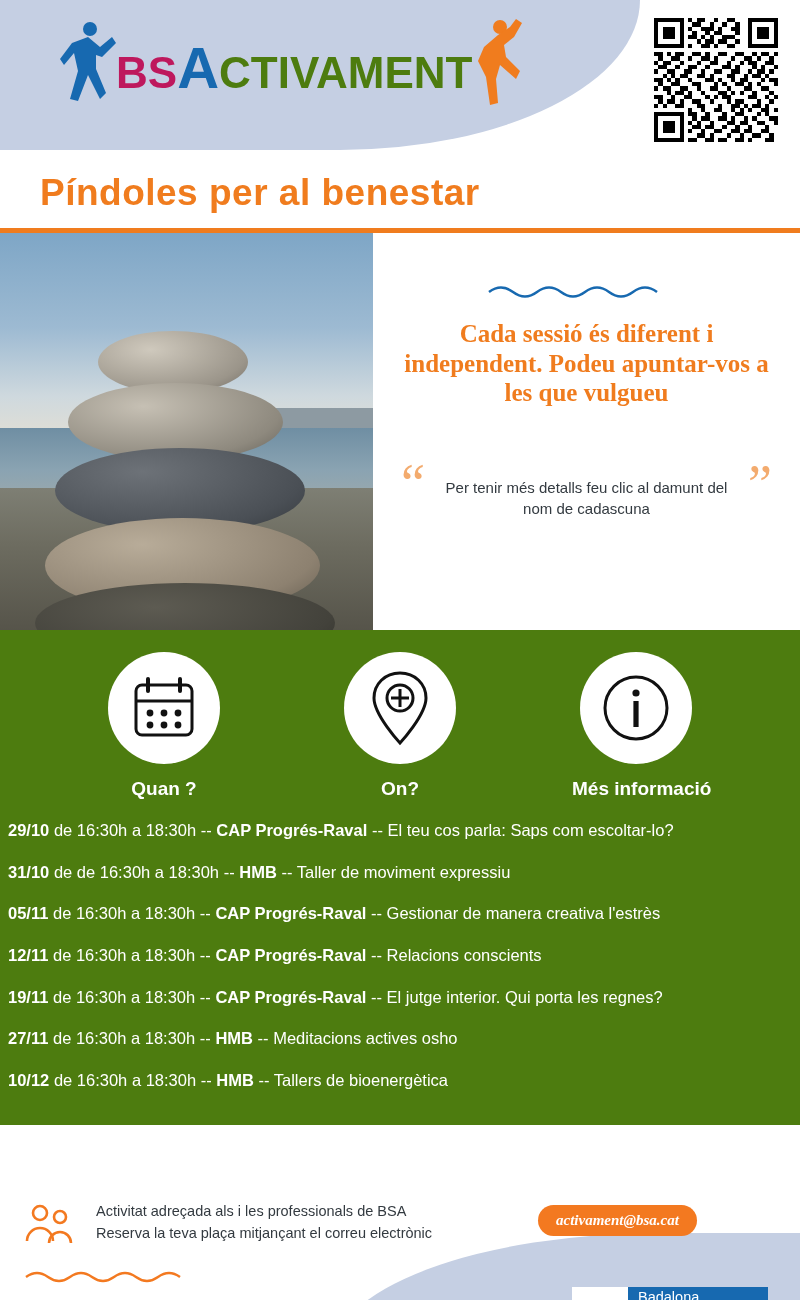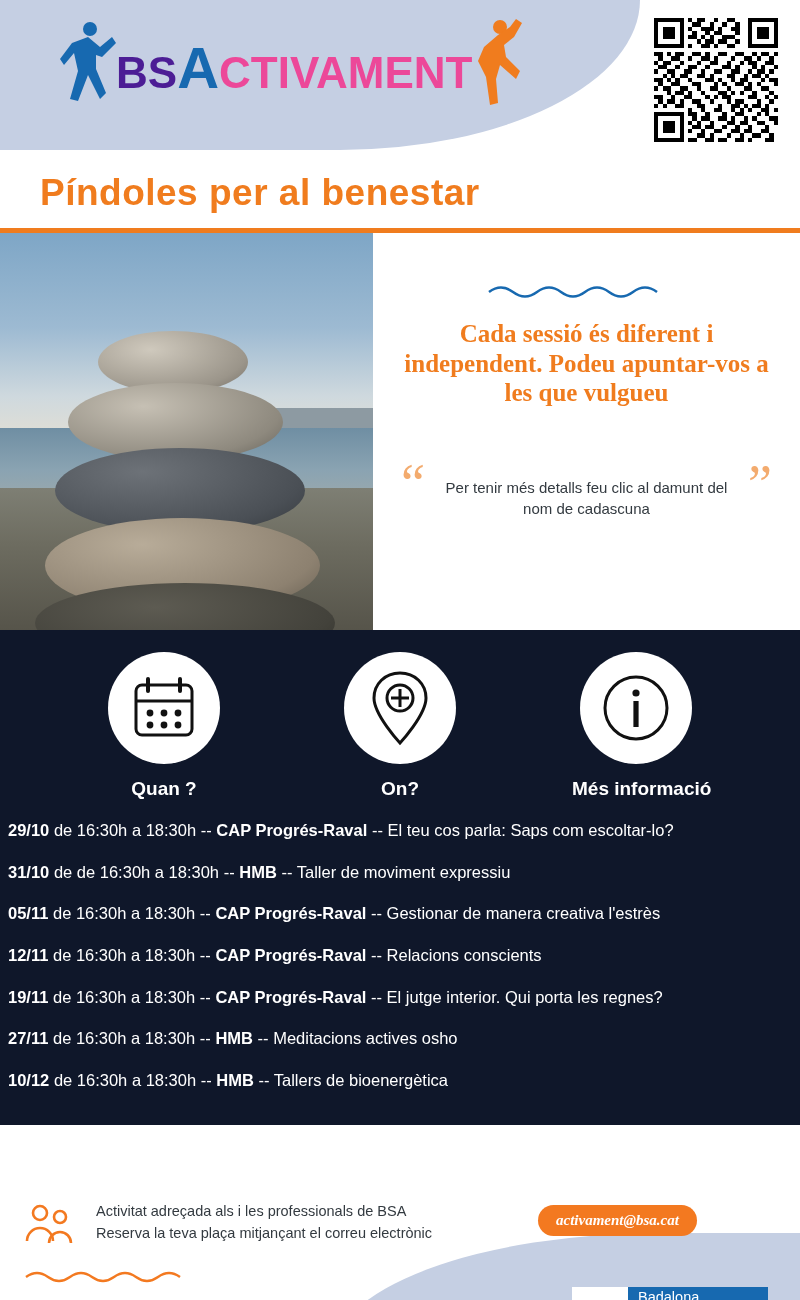--- a/index.html
+++ b/index.html
@@ -35,23 +35,23 @@
   .runner {
     display: block;
   }
   .logo-text {
     font-size: 44px;
     font-weight: bold;
     letter-spacing: 0px;
     line-height: 1;
     white-space: nowrap;
   }
-  .logo-bsa { color: #4c1d95; }
+  .logo-bsa { color: #be185d; }
   .logo-a { color: #1769b0; font-size: 58px; }
-  .logo-rest { color: #ec4899; margin-top: 16px; }
+  .logo-rest { color: #4d7c0f; margin-top: 16px; }
 
   .qr {
     position: absolute; top: 18px; left: 654px;
     width: 124px; height: 124px;
     background: #ffffff;
   }
 
   
   .title-band {
     position: absolute; top: 160px; left: 0;
@@ -149,21 +149,21 @@
     transform: translateY(10px);
   }
   .quote-text {
     font-size: 15px; line-height: 1.4; color: #333a40; margin-top: 47px;
   }
 
   
   .orange {
     position: absolute; top: 630px; left: 0;
     width: 800px; height: 495px;
-    background: #0f172a;
+    background: #4d7c0f;
   }
   .icons-row {
     position: absolute; top: 22px; left: 0; width: 800px;
     display: flex; justify-content: center; gap: 108px;
   }
   .icon-col { width: 128px; text-align: center; }
   .circle {
     width: 112px; height: 112px; margin: 0 auto;
     background: #ffffff; border-radius: 50%;
     display: flex; align-items: center; justify-content: center;

